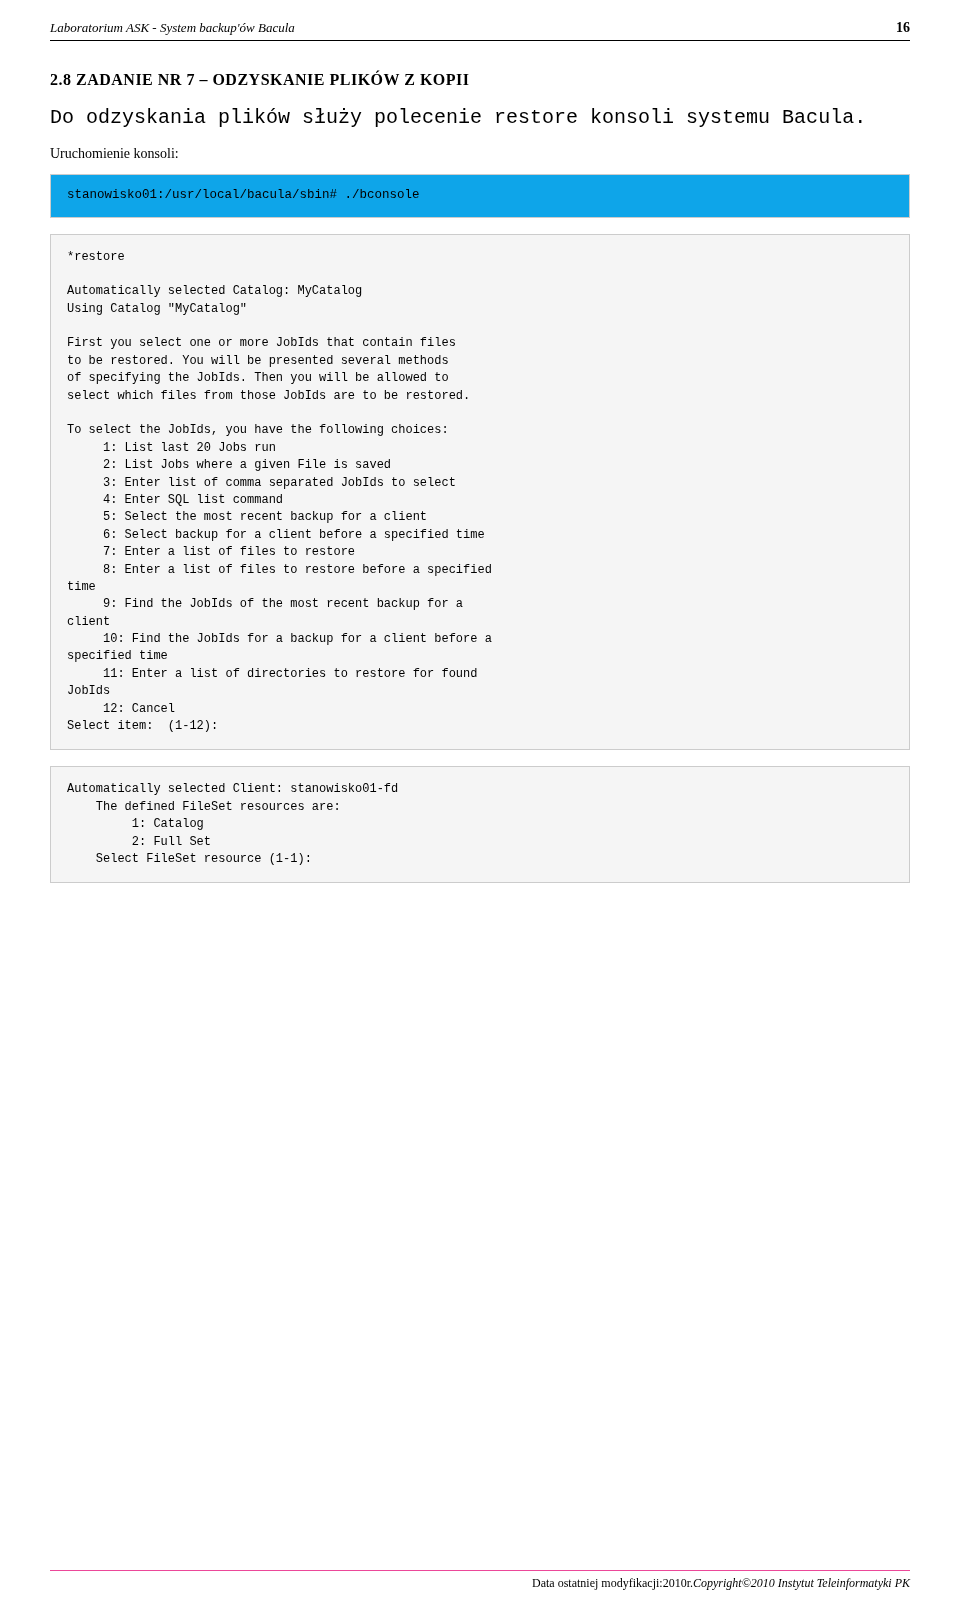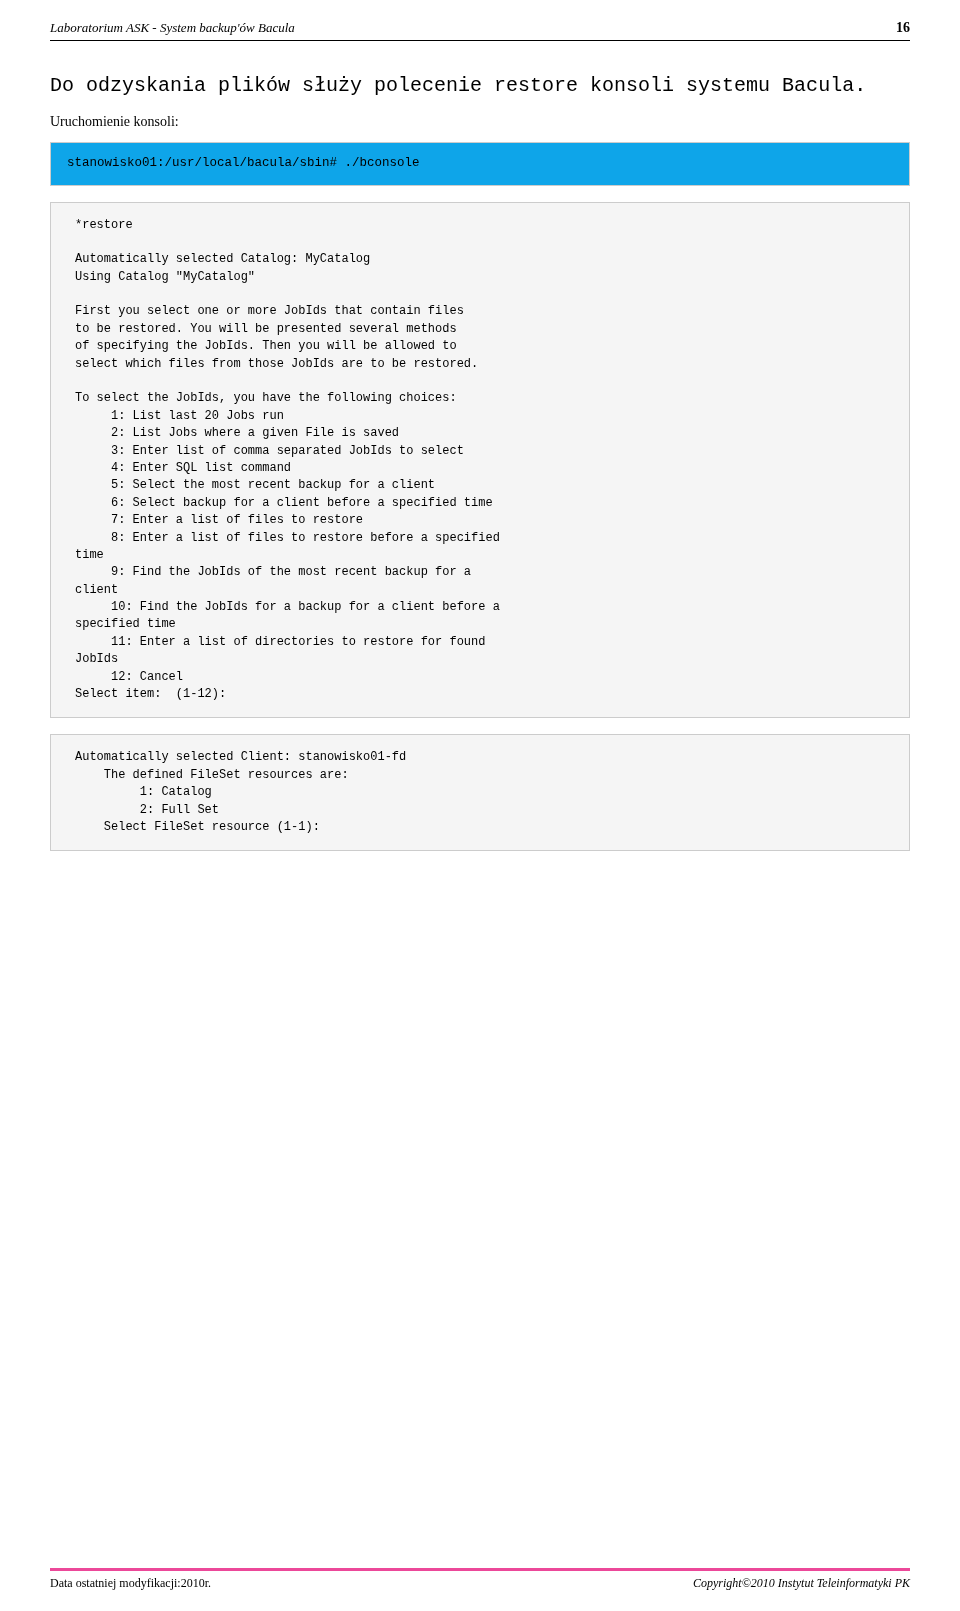--- a/index.html
+++ b/index.html
@@ -81,36 +81,36 @@
       margin: 10px 0 16px 0;
       white-space: pre;
       line-height: 1.4;
     }
 
     .code-block-large {
       font-family: "Courier New", Courier, monospace;
       font-size: 12px;
       background: #f5f5f5;
       border: 1px solid #ccc;
-      padding: 14px 24px;
+      padding: 14px 16px;
       margin: 10px 0 16px 0;
       white-space: pre;
       line-height: 1.45;
     }
 
     
     .page-footer {
       position: absolute;
       bottom: 20px;
       left: 50px;
       right: 50px;
       display: flex;
-      justify-content: space-between;
+      justify-content: flex-end;
       align-items: center;
-      border-top: 3px solid #ec4899;
+      border-top: 1px solid #ec4899;
       padding-top: 5px;
       font-size: 12px;
     }
 
     .footer-left {
       font-size: 12px;
     }
 
     .footer-right {
       font-size: 12px;
@@ -120,20 +120,21 @@
 </head>
 <body>
 
 <div class="page-container">
 
   <div class="page-header">
     <span class="header-title">Laboratorium ASK - System backup'ów Bacula</span>
     <span class="header-page-num">16</span>
   </div>
 
+  <div class="section-heading"><span>2.8</span> <span style="font-variant: small-caps;">Z<span style="text-transform:uppercase; font-variant:normal;">ADANIE NR 7 – ODZYSKANIE PLIKÓW Z KOPII</span></span></div>
 
   <p class="body-text">Do odzyskania plików służy polecenie restore konsoli systemu Bacula.</p>
 
   <p class="label-text">Uruchomienie konsoli:</p>
 
   <div class="code-block">stanowisko01:/usr/local/bacula/sbin# ./bconsole</div>
 
 
   <div class="code-block-large">*restore
 

